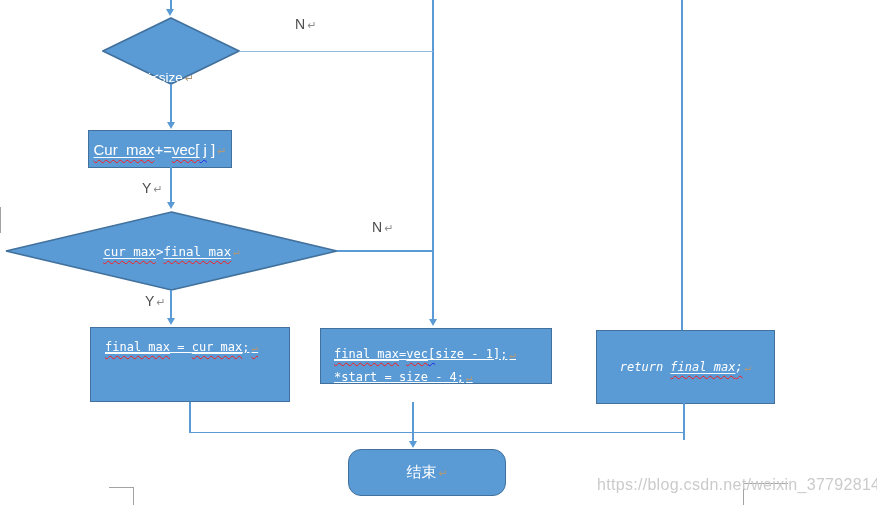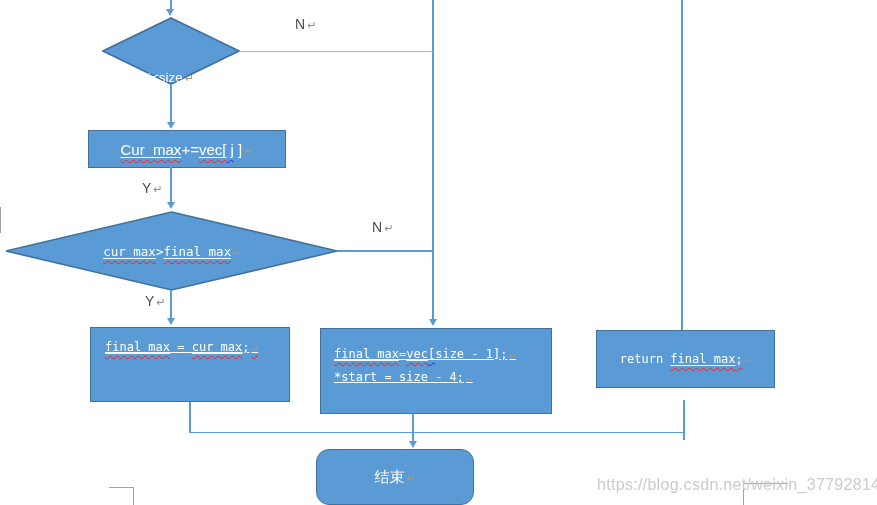--- a/index.html
+++ b/index.html
@@ -66,21 +66,21 @@
         <span class="ret">↵</span>
       </div>
   </div>
 
   <div class="hline light" style="left:239px;top:50.5px;width:194px;"></div>
   <div class="edge-label" style="left:295px;top:16px;"><span class="">N</span><span class="ret">↵</span></div>
 
   <div class="vline" style="left:170.4px;top:84px;height:39px;"></div>
   <div class="arr-d" style="left:166.6px;top:122px;"></div>
 
-  <div class="shape rect sans-shape" style="left:88px;top:130px;width:198px;height:38px;font-size:15px;">
+  <div class="shape rect sans-shape" style="left:88px;top:130px;width:144px;height:38px;font-size:15px;">
     <div><span class="wvr"><span class="usolid">Cur_max</span></span><span class="">+=</span><span class="wvr"><span class="usolid">vec[</span></span><span class="wvb"> j</span><span class=""> ]</span><span class="ret">↵</span></div>
   </div>
 
   <div class="edge-label" style="left:142px;top:180px;"><span class="">Y</span><span class="ret">↵</span></div>
   <div class="vline" style="left:170.4px;top:167px;height:36px;"></div>
   <div class="arr-d" style="left:166.6px;top:202px;"></div>
 
   <div class="diamond-wrap" style="left:5px;top:211px;width:333px;height:80px;">
     <svg width="333" height="80" viewBox="0 0 333 80">
       <polygon points="166.5,1 332,40 166.5,79 1,40" fill="#5B9BD5" stroke="#41719C" stroke-width="1.6"></polygon>
@@ -99,42 +99,42 @@
   <div class="edge-label" style="left:145px;top:293px;"><span class="">Y</span><span class="ret">↵</span></div>
   <div class="vline" style="left:170.4px;top:290px;height:29px;"></div>
   <div class="arr-d" style="left:166.6px;top:318px;"></div>
 
   <div class="shape rect mono codebox" style="left:90px;top:327px;width:200px;height:75px;padding:8px 0 0 14px;">
     <div>
         <div class="code-line"><span class="wvr"><span class="usolid">final_max</span></span><span class=""> = </span><span class="wvr"><span class="usolid">cur_max</span></span><span class="">;</span><span class="ret wvr">↵</span></div>
       </div>
   </div>
 
-  <div class="shape rect mono codebox" style="left:320px;top:328px;width:232px;height:86px;padding:14px 0 0 13px;">
+  <div class="shape rect mono codebox" style="left:320px;top:328px;width:232px;height:56px;padding:14px 0 0 13px;">
     <div>
         <div class="code-line"><span class="wvr"><span class="usolid">final_max</span></span><span class="">=</span><span class="wvr"><span class="usolid">vec</span></span><span class="wvb">[</span><span class="">size - 1];</span><span class="ret">↵</span></div>
         <div class="code-line"><span class="">*start = size - 4;</span><span class="ret">↵</span></div>
       </div>
   </div>
 
-  <div class="shape rect mono" style="left:596px;top:330px;width:179px;height:58px;">
+  <div class="shape rect mono" style="left:596px;top:330px;width:179px;height:74px;font-style:italic;">
     <div>
         <div class="code-line"><span class="">return </span><span class="wvr"><span class="usolid">final_max</span></span><span class="wvr">;</span><span class="ret">↵</span></div>
       </div>
   </div>
 
   <div class="vline" style="left:189.4px;top:402px;height:31px;"></div>
   <div class="vline" style="left:412.4px;top:402px;height:30px;"></div>
   <div class="vline" style="left:683.4px;top:400px;height:40px;"></div>
   <div class="hline" style="left:190px;top:432px;width:494px;height:1.2px;"></div>
 
   <div class="vline" style="left:412.4px;top:432px;height:10px;"></div>
   <div class="arr-d" style="left:408.6px;top:441px;"></div>
 
-  <div class="shape roundrect sans-shape" style="left:316px;top:449px;width:158px;height:56px;font-size:15px;">
+  <div class="shape roundrect sans-shape" style="left:348px;top:449px;width:158px;height:47px;font-size:15px;">
     <div><span class="">结束</span><span class="ret">↵</span></div>
   </div>
 
   <div class="corner" style="left:109px;top:487px;width:25px;height:1px;"></div>
   <div class="corner" style="left:133px;top:487px;width:1px;height:18px;"></div>
   <div class="corner" style="left:743px;top:483px;width:45px;height:1px;"></div>
   <div class="corner" style="left:743px;top:483px;width:1px;height:22px;"></div>
   <div class="corner" style="left:0;top:207px;width:1px;height:26px;"></div>
 
   <div class="watermark" style="left:597px;top:476px;">https://blog.csdn.net/weixin_37792814</div>

